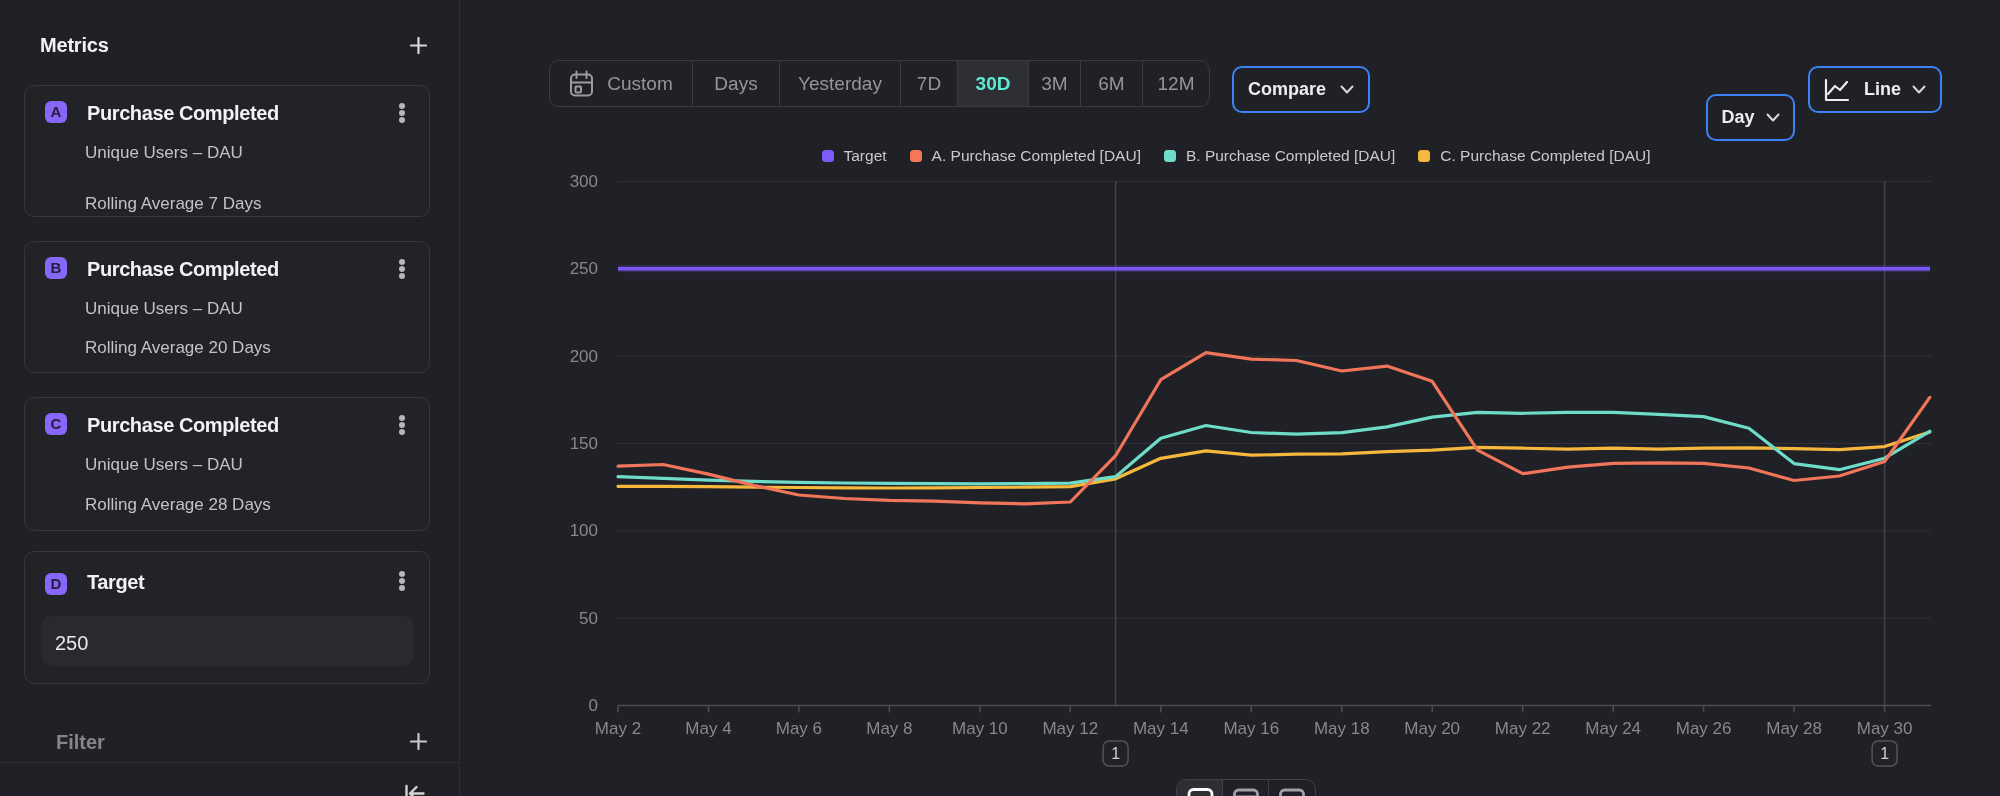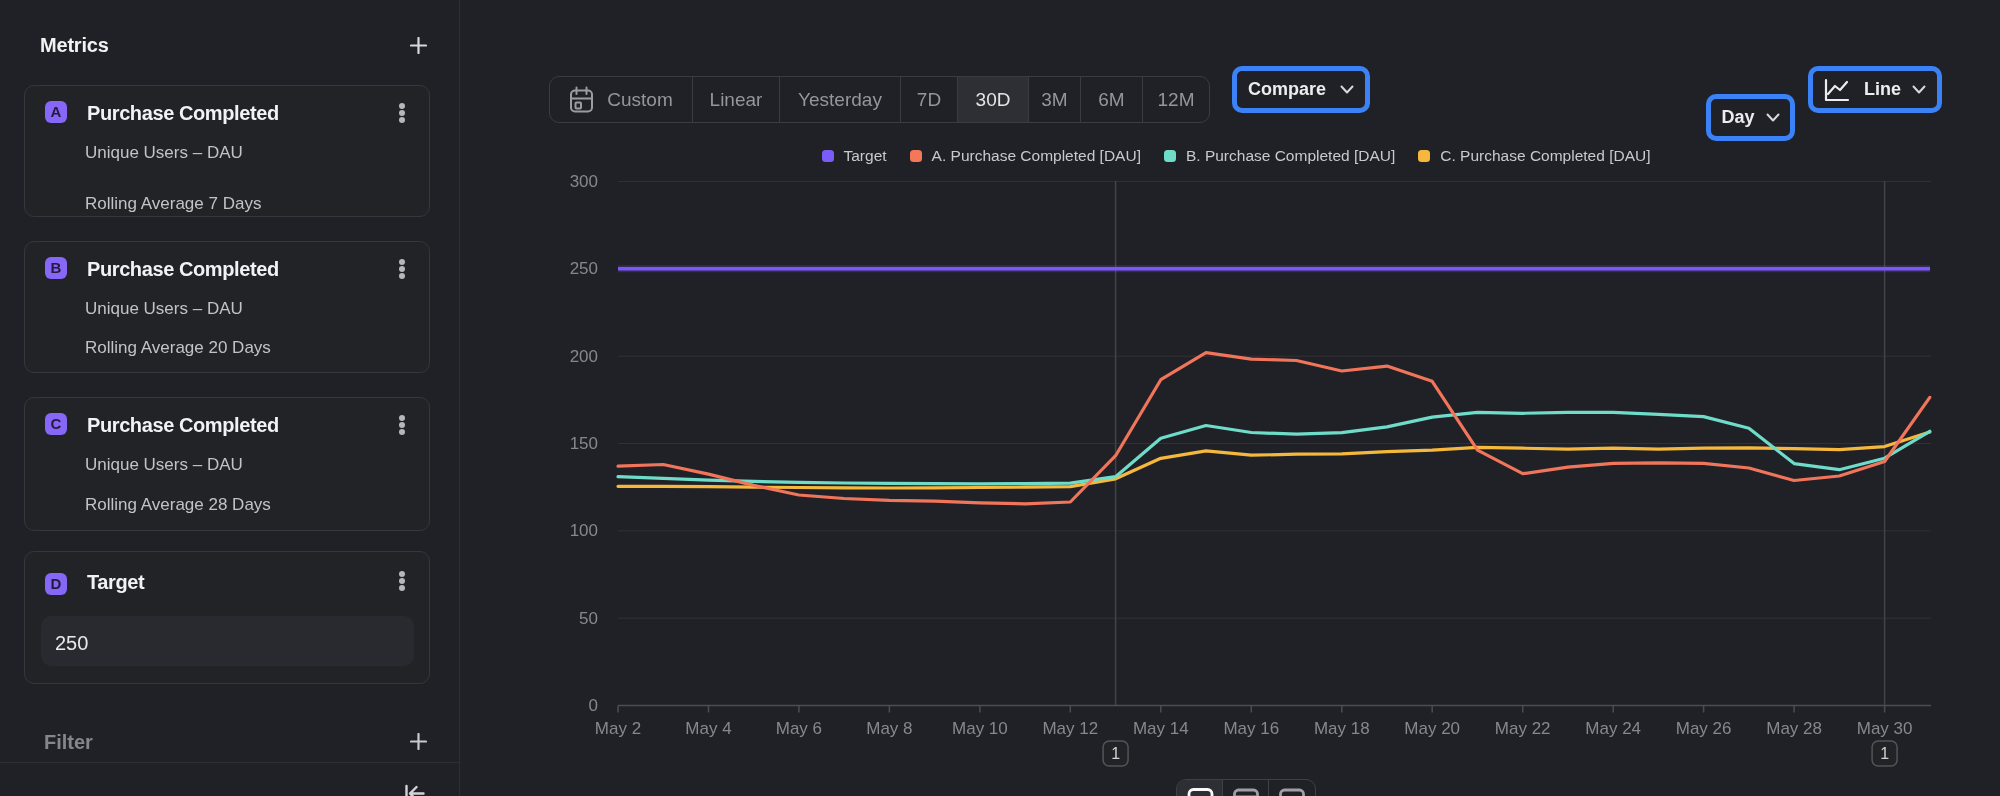--- a/index.html
+++ b/index.html
@@ -9,28 +9,28 @@
 
 #sidebar { position:absolute; left:0; top:0; width:460px; height:796px; border-right:1px solid #2d2e32; }
 .card { position:absolute; left:24px; width:406px; border:1px solid #36373c; border-radius:10px; background:#222327; }
 .badge { position:absolute; left:20px; width:22px; height:22px; border-radius:6px; background:#8767f8;
   color:#221c3a; font-size:15px; font-weight:bold; text-align:center; line-height:22px; }
 .ctitle { position:absolute; left:62px; font-size:20px; font-weight:bold; letter-spacing:-0.4px; color:#f2f2f4; }
 .crow { position:absolute; left:60px; font-size:17px; color:#c2c2c7; }
 .dots { position:absolute; left:374px; width:6px; color:#b6b7bb; }
 .dot { position:absolute; width:6px; height:6px; border-radius:50%; background:#b6b7bb; left:0; }
 
-.btn { position:absolute; border:5px solid #3b82f6; border-radius:10px; top:66px; height:47px;
+.btn { position:absolute; border:2px solid #3b82f6; border-radius:10px; top:66px; height:47px;
   display:flex; align-items:center; justify-content:center; color:#ededef; font-size:18px; font-weight:bold; }
-#seg { position:absolute; left:549px; top:76px; height:47px; border:1px solid #3b3c42; border-radius:10px;
+#seg { position:absolute; left:549px; top:60px; height:47px; border:1px solid #3b3c42; border-radius:10px;
   display:flex; overflow:hidden; }
 .seg { height:100%; display:flex; align-items:center; justify-content:center; color:#95959b; font-size:19px;
   border-right:1px solid #3b3c42; }
 .seg:last-child { border-right:none; }
-.seg.sel { background:#2e2f34; color:#e5e5e5; font-weight:normal; }
+.seg.sel { background:#2e2f34; color:#5eead4; font-weight:bold; }
 
 #legend { position:absolute; left:466px; top:147px; width:1540px; display:flex; justify-content:center; gap:23px; }
 .litem { display:flex; align-items:center; gap:10px; color:#c9c9cd; font-size:15.5px; }
 .lsq { width:12px; height:12px; border-radius:3.5px; }
 
 #mini { position:absolute; left:1176px; top:779px; width:140px; height:40px; border:1.5px solid #404146;
   border-radius:10px; display:flex; overflow:hidden; }
 .mseg { width:46.6px; height:100%; border-right:1px solid #404146; display:flex; justify-content:center; }
 .mseg:last-child { border-right:none; }
 .mseg.sel { background:#2e2f34; }
@@ -138,41 +138,41 @@
     <div class="ctitle" style="top:19px;">Target</div>
     <div class="dots">
           <div class="dot" style="top:19px"></div>
           <div class="dot" style="top:26px"></div>
           <div class="dot" style="top:33px"></div>
         </div>
     <div class="abs" style="left:16px; top:64px; width:373px; height:50px; background:#292a2f; border-radius:10px;
       color:#e9e9eb; font-size:20px; line-height:46px; padding-top:4px; padding-left:14px;">250</div>
   </div>
 
-  <div class="abs" style="left:44px; top:731px; font-size:20px; font-weight:bold; color:#85858b;">Filter</div>
+  <div class="abs" style="left:56px; top:731px; font-size:20px; font-weight:bold; color:#85858b;">Filter</div>
   <svg class="abs" style="left:410px; top:733px;" width="17" height="17">
         <path d="M8.5 1 V16 M1 8.5 H16" stroke="#c9c9cd" stroke-width="2.2" stroke-linecap="round" fill="none"></path>
       </svg>
   <div class="abs" style="left:0; top:762px; width:460px; border-top:1px solid #2e2f33;"></div>
   <svg class="abs" style="left:400px; top:784px;" width="28" height="12">
         <path d="M6.5 2 V12 M10 9.5 H23.5 M16.5 3 L10 9.5 L16.5 16" stroke="#d4d4d8" stroke-width="2.4" stroke-linecap="round" stroke-linejoin="round" fill="none"></path>
       </svg>
 </div>
 
 <div id="seg">
   <div class="seg" style="width:143px;">
     <svg width="26" height="28" viewBox="0 0 26 28" style="margin-right:12px;">
           <g stroke="#9b9ca0" stroke-width="2" fill="none" stroke-linecap="round">
             <rect x="2" y="4.5" width="21" height="21" rx="4"></rect>
             <path d="M2.5 12.5 H22.5 M7.5 1.5 V8 M17.5 1.5 V8"></path>
             <rect x="6.5" y="16.5" width="5.5" height="6" rx="1"></rect>
           </g>
         </svg>
     Custom</div>
-  <div class="seg" style="width:87px;">Linear</div>
+  <div class="seg" style="width:87px;">Days</div>
   <div class="seg" style="width:121px;">Yesterday</div>
   <div class="seg" style="width:57px;text-align:right;">7D</div>
   <div class="seg sel" style="width:71px;">30D</div>
   <div class="seg" style="width:52px;">3M</div>
   <div class="seg" style="width:62px;">6M</div>
   <div class="seg" style="width:66px;">12M</div>
 </div>
 <div class="btn" style="left:1232px; width:138px;">Compare<svg width="14" height="9" viewBox="0 0 14 9" style="margin-left:14px;">
         <path d="M1.5 1.5 L7 7.5 L12.5 1.5" stroke="#d8d8dc" stroke-width="2" fill="none" stroke-linecap="round" stroke-linejoin="round"></path>
       </svg></div>

